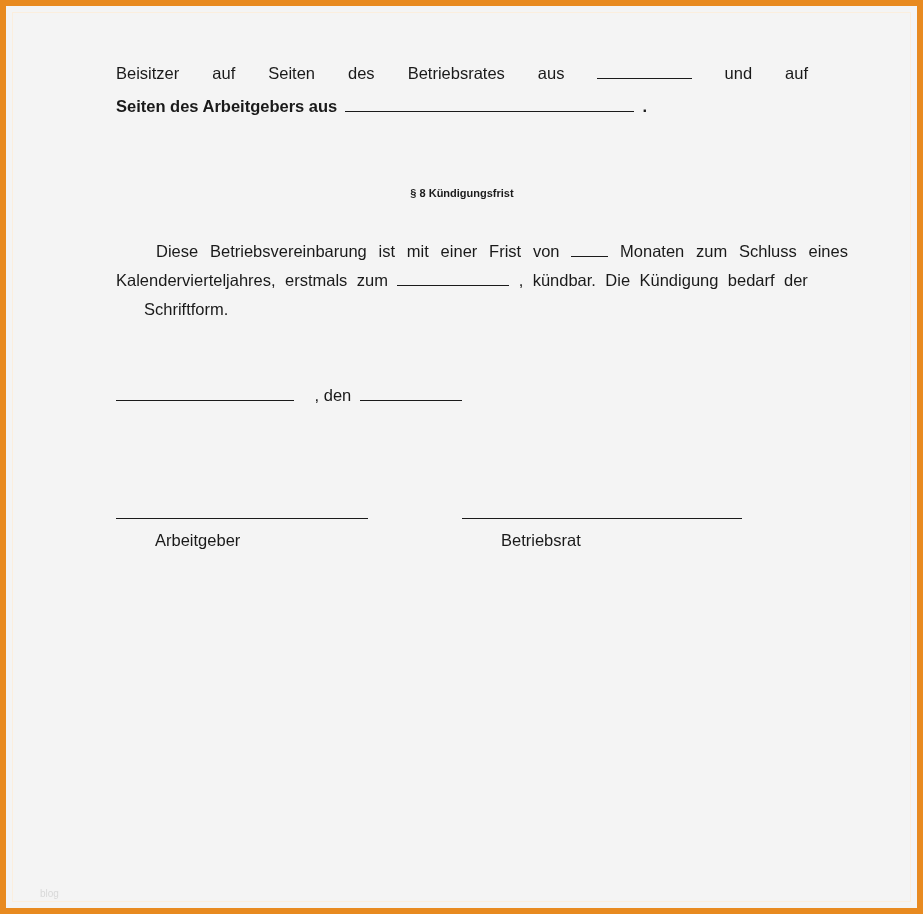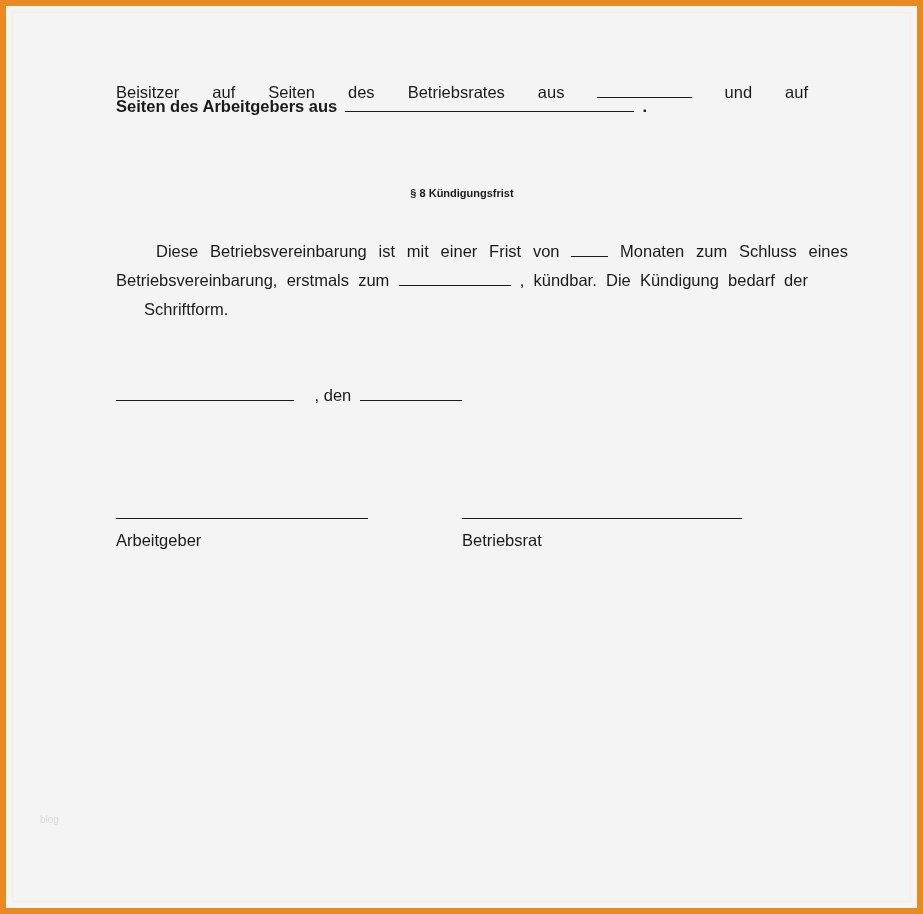--- a/index.html
+++ b/index.html
@@ -66,40 +66,41 @@
       line-height: 20px;
     }
     .sig-line {
       position: absolute;
       height: 0;
       border-bottom: 1.3px solid #1a1a1a;
     }
     .sig-label {
       position: absolute;
       line-height: 20px;
+      margin-left: 39px;
     }
     .watermark {
       position: absolute;
       left: 40px;
-      top: 814px;
+      top: 888px;
       font-family: "Liberation Sans", sans-serif;
       font-size: 10px;
       color: #d8d8d8;
     }
   </style>
 </head>
 <body>
 
 <div class="frame">
   <div class="inner-edge"></div>
 </div>
 
 <div class="doc">
 
-  <div class="line justify" style="top:82px;gap:33px;">
+  <div class="line justify" style="top:63px;gap:33px;">
     <span>Beisitzer</span>
     <span>auf</span>
     <span>Seiten</span>
     <span>des</span>
     <span>Betriebsrates</span>
     <span>aus</span>
     <span class="blank" style="width:280px;"></span>
     <span>und</span>
     <span>auf</span>
   </div>
@@ -121,21 +122,21 @@
     <span>Frist</span>
     <span>von</span>
     <span class="blank" style="width:37px;"></span>
     <span>Monaten</span>
     <span>zum</span>
     <span>Schluss</span>
     <span>eines</span>
   </div>
 
   <div class="line justify" style="top:270px;">
-    <span>Betriebsvereinbarung,</span>
+    <span>Kalendervierteljahres,</span>
     <span>erstmals</span>
     <span>zum</span>
     <span class="blank" style="width:112px;"></span>
     <span>,</span>
     <span>kündbar.</span>
     <span>Die</span>
     <span>Kündigung</span>
     <span>bedarf</span>
     <span>der</span>
   </div>

